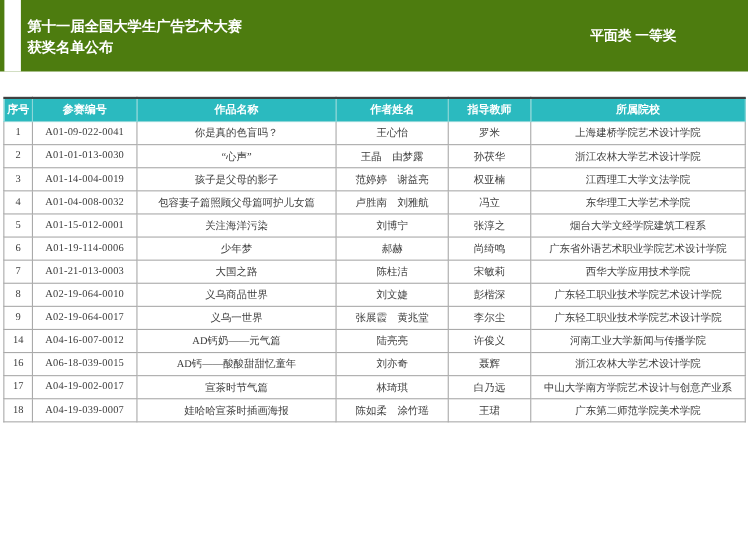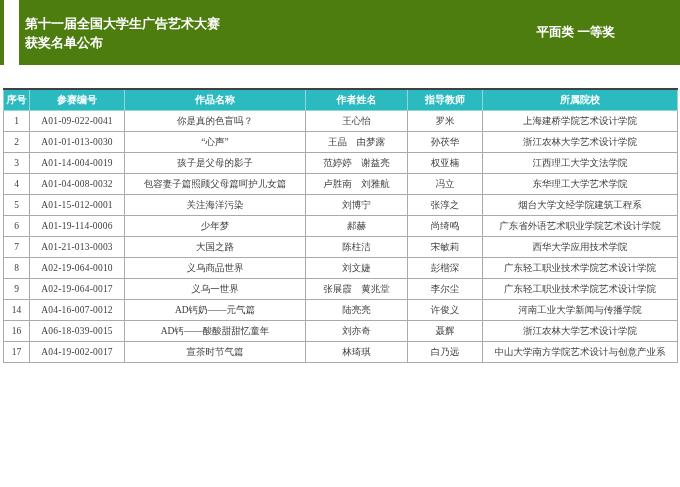--- a/index.html
+++ b/index.html
@@ -148,17 +148,25 @@
             <td>浙江农林大学艺术设计学院</td>
           </tr>
           <tr>
             <td>17</td>
             <td class="id-cell">A04-19-002-0017</td>
             <td>宣茶时节气篇</td>
             <td>林琦琪</td>
             <td>白乃远</td>
             <td>中山大学南方学院艺术设计与创意产业系</td>
           </tr>
+          <tr>
+            <td>18</td>
+            <td class="id-cell">A04-19-039-0007</td>
+            <td>娃哈哈宣茶时插画海报</td>
+            <td>陈如柔　涂竹瑶</td>
+            <td>王珺</td>
+            <td>广东第二师范学院美术学院</td>
+          </tr>
         </tbody>
     </table>
   </div>
 
 </div>
 
 </body></html>

